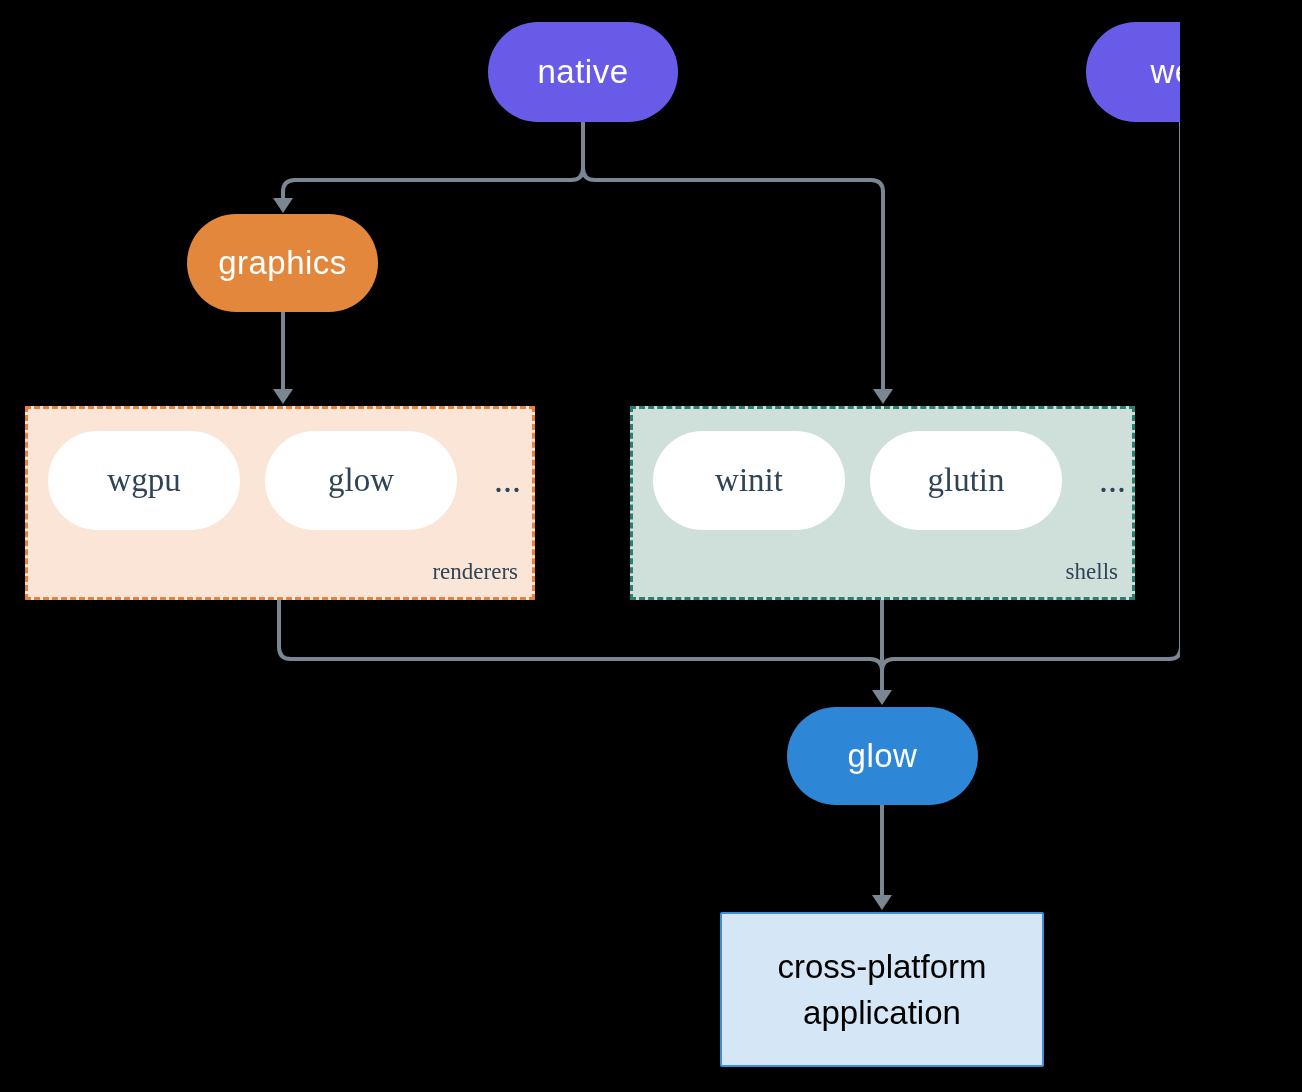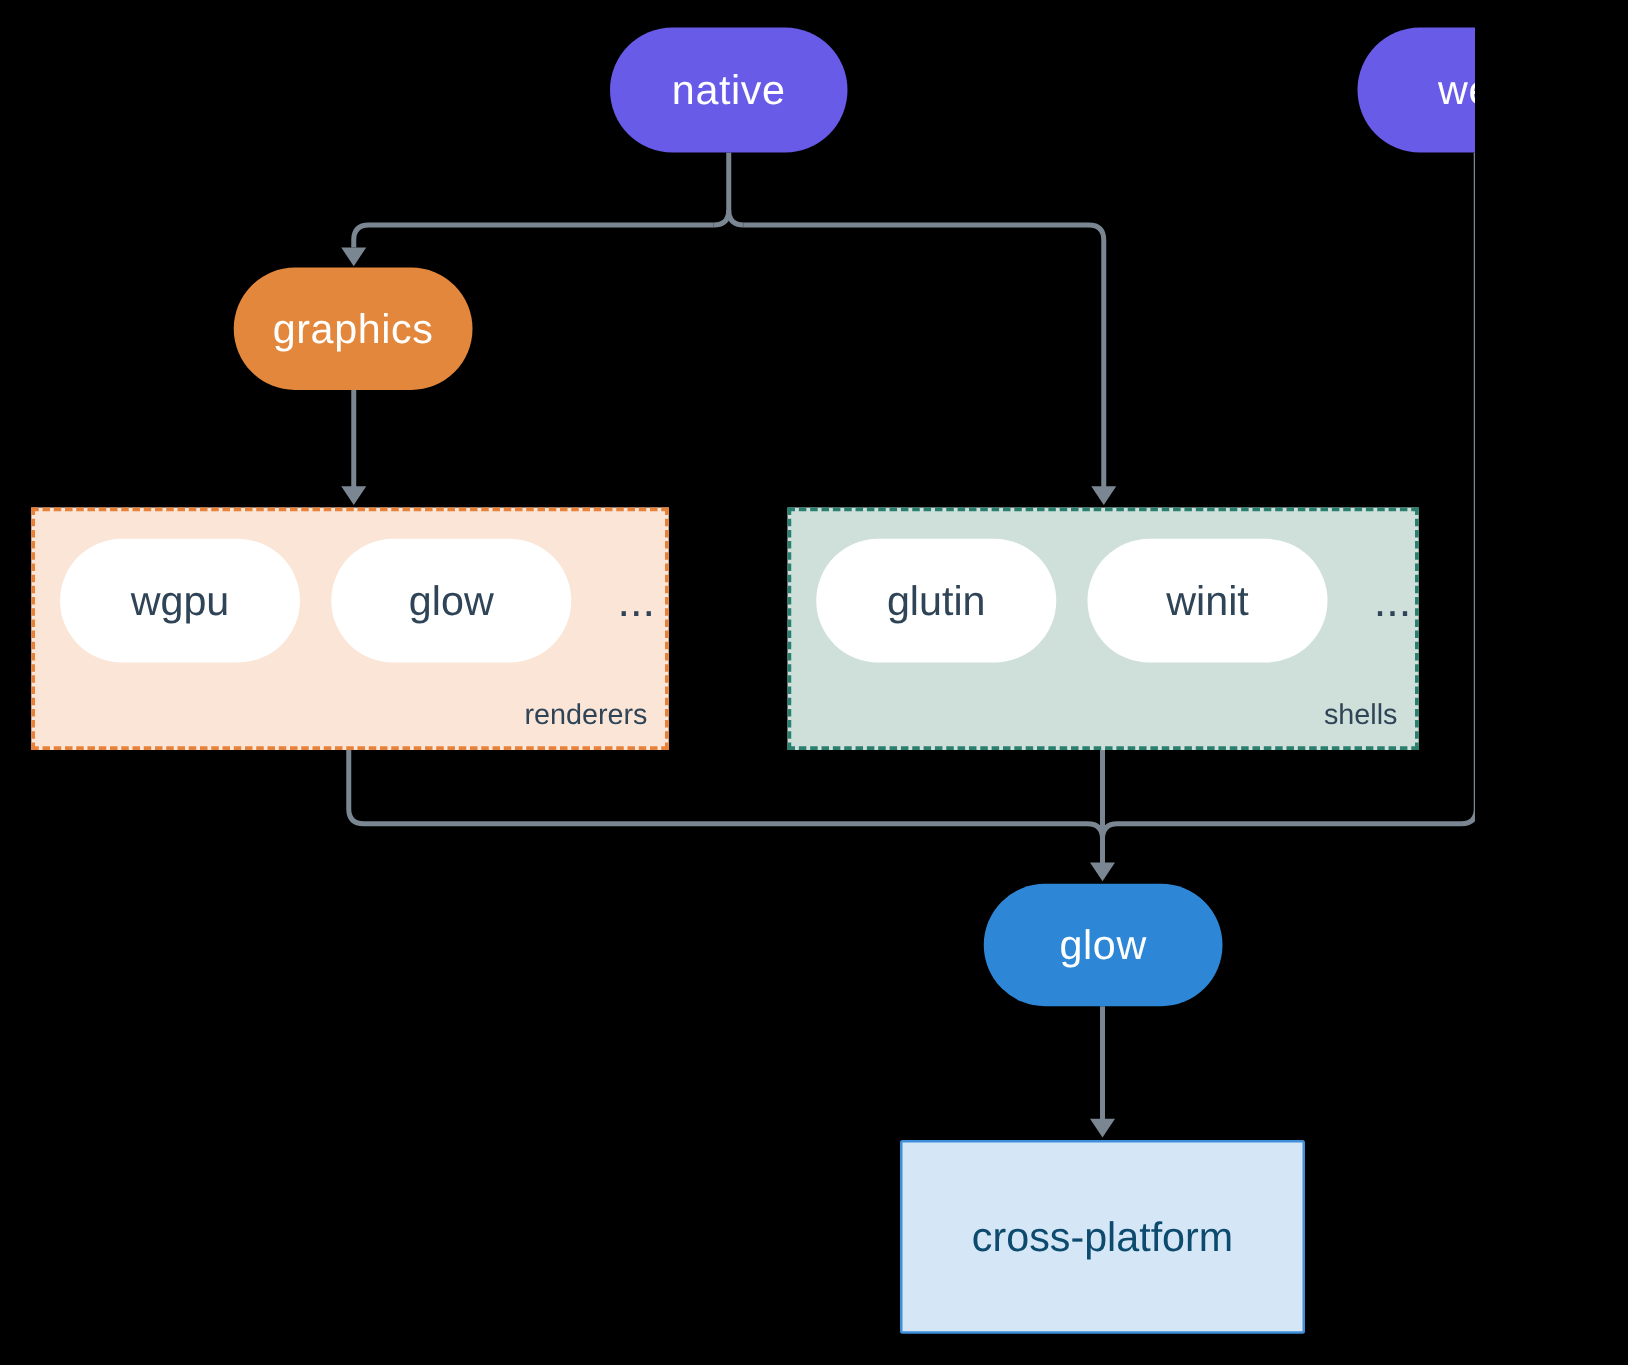--- a/index.html
+++ b/index.html
@@ -20,21 +20,21 @@
     background:#ffffff;color:#2f4456;border-radius:50px;
     display:flex;align-items:center;justify-content:center;
     width:192px;height:99px;font-size:33px;flex:0 0 auto;
   }
 
   #node-native{left:488px;top:22px;width:190px;height:100px;}
   #node-web{left:1086px;top:22px;width:191px;height:100px;}
   #node-graphics{left:187px;top:214px;width:191px;height:98px;}
   #node-iced{left:787px;top:707px;width:191px;height:98px;}
 
-  .group{position:absolute;box-sizing:border-box;}
+  .group{position:absolute;box-sizing:border-box;font-family:Liberation Serif, serif;}
   #group-renderers{
     left:25px;top:406px;width:510px;height:194px;
     background:#fae5d6;border:3px dashed #e8823a;
   }
   #group-shells{
     left:630px;top:406px;width:505px;height:194px;
     background:#cfe0db;border:3px dashed #2a7f6f;
   }
   .group-row{
     position:absolute;left:20px;top:22px;display:flex;gap:25px;align-items:center;
@@ -43,21 +43,21 @@
     color:#2f4456;font-size:36px;margin-left:12px;line-height:99px;
   }
   .group-label{
     position:absolute;right:14px;bottom:12px;color:#2f4456;font-size:23px;
   }
 
   #node-application{
     position:absolute;left:720px;top:912px;width:324px;height:155px;
     background:#d5e6f6;border:2px solid #3e8eda;border-radius:2px;
     display:flex;flex-direction:column;align-items:center;justify-content:center;
-    color:#0c4a6e;font-size:33px;line-height:46px;box-sizing:border-box;
+    color:#000000;font-size:33px;line-height:46px;box-sizing:border-box;
   }
 </style>
 </head>
 <body>
 
 <div class="canvas">
 
   <svg class="connectors" viewBox="0 0 1302 1092" xmlns="http://www.w3.org/2000/svg">
     <g stroke="#7a8792" stroke-width="4" fill="none">
 
@@ -108,31 +108,32 @@
         <span>glow</span>
       </div>
       <div class="dots">...</div>
     </div>
     <div class="group-label">renderers</div>
   </div>
 
   <div id="group-shells" class="group">
     <div class="group-row">
       <div class="pill-white">
-        <span>glutin</span>
+        <span>winit</span>
       </div>
       <div class="pill-white">
-        <span>winit</span>
+        <span>glutin</span>
       </div>
       <div class="dots">...</div>
     </div>
     <div class="group-label">shells</div>
   </div>
 
   <div id="node-iced" class="pill pill-blue">
     <span>glow</span>
   </div>
 
   <div id="node-application">
     <span>cross-platform</span>
+    <span>application</span>
   </div>
 
 </div>
 
 </body></html>

